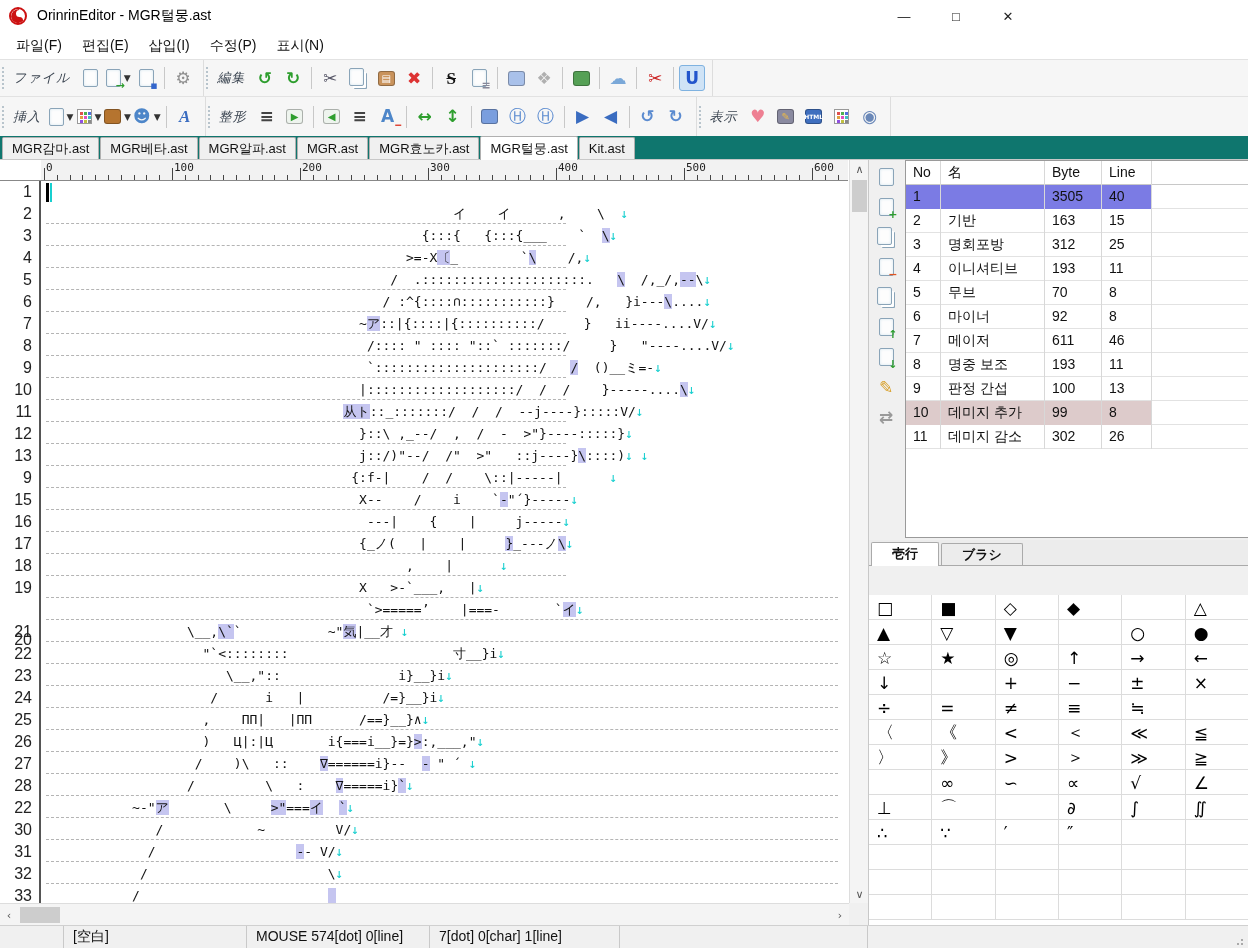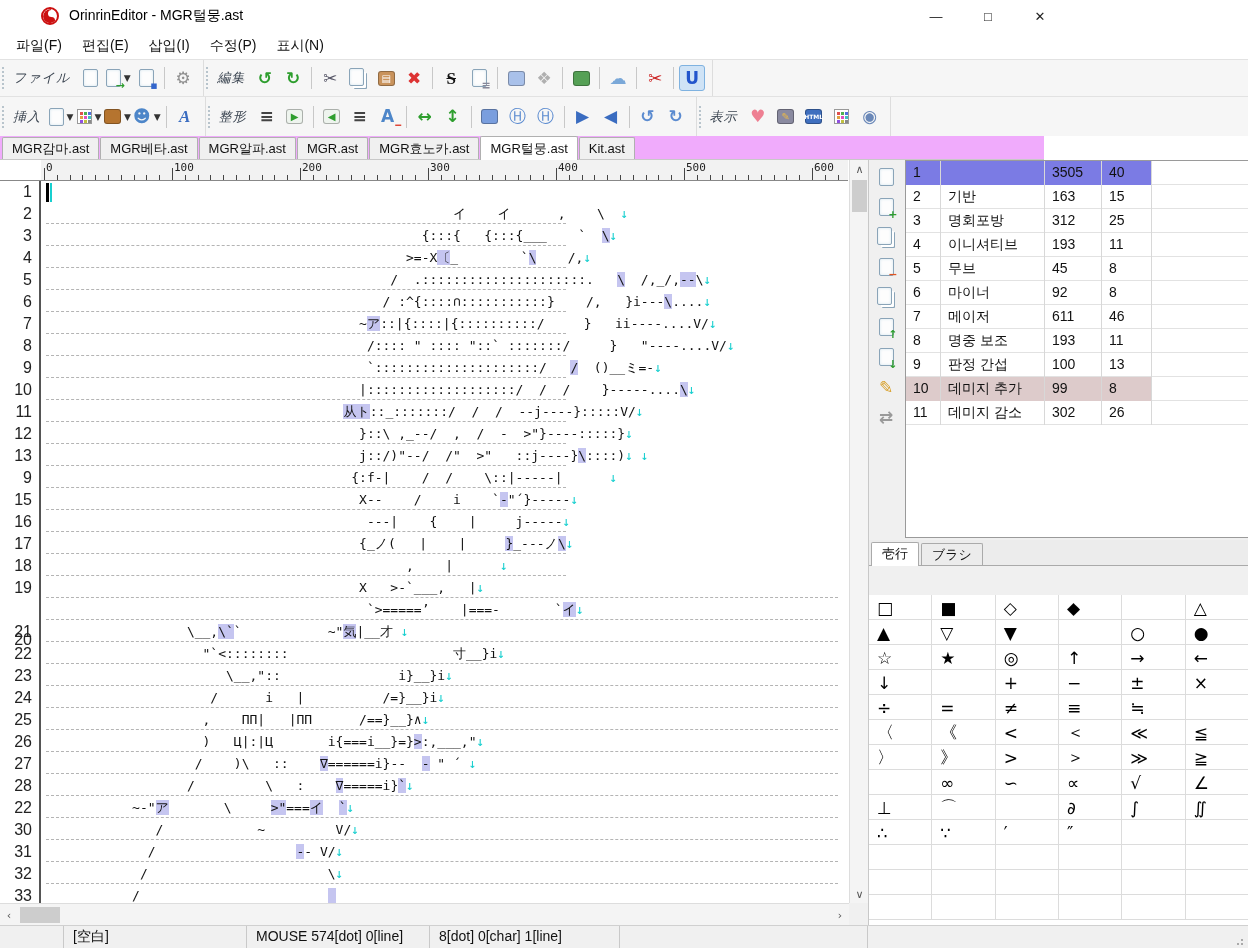--- a/index.html
+++ b/index.html
@@ -1,20 +1,20 @@
 <!DOCTYPE html>
 <html><head>
 <meta charset="utf-8">
 <style>
   * { margin:0; padding:0; box-sizing:border-box; }
   html,body { width:1248px; height:948px; overflow:hidden; }
   body { font-family:"Liberation Sans", sans-serif; background:#fff; position:relative; font-size:13px; color:#111; }
 
   
-  #titlebar { position:absolute; left:0; top:0; width:1034px; height:32px; background:#fff; display:flex; align-items:center;margin-left:32px; }
+  #titlebar { position:absolute; left:0; top:0; width:1034px; height:32px; background:#fff; display:flex; align-items:center; }
   #app-icon { width:18px; height:18px; border-radius:50%; margin-left:9px; background:#fff; border:2px solid #cc1111; position:relative; overflow:hidden; }
   #app-icon:before { content:""; position:absolute; left:0; top:0; width:8px; height:16px; background:#cc1111; border-radius:8px 0 0 8px; }
   #app-icon:after { content:""; position:absolute; left:5px; top:1px; width:7px; height:7px; background:#fff; border-radius:50%; box-shadow:0 7px 0 #cc1111; }
   #title-text { margin-left:10px; font-size:14px; color:#000; }
   #win-controls { margin-left:auto; display:flex; height:32px; }
   .winbtn { width:52px; height:32px; display:flex; align-items:center; justify-content:center; font-size:13px; color:#222; }
 
   
   #menubar { position:absolute; left:0; top:32px; width:1248px; height:27px; background:#fff; display:flex; align-items:center; padding-left:6px; }
   .menu-item { padding:3px 10px; font-size:14px; color:#111; }
@@ -36,21 +36,21 @@
   .pg.dbl { box-shadow:3px 3px 0 -1px #fff, 4px 4px 0 -1px #8aa4b8, inset 0 0 3px #d5e4ee; margin-right:4px; margin-bottom:3px; }
   .pg .ov { position:absolute; right:-5px; bottom:-5px; font-size:11px; font-weight:bold; line-height:1; font-family:"DejaVu Sans",sans-serif; }
   .sqi { width:17px; height:15px; border-radius:3px; border:1px solid rgba(0,0,0,.28); display:flex; align-items:center; justify-content:center; color:#fff; font-size:10px; font-family:"DejaVu Sans",sans-serif; }
   .sqi .lbl { font-size:6px; font-weight:bold; letter-spacing:0; }
   .pal { width:15px; height:15px; background:#fff; border:1px solid #999; position:relative; }
   .pal i { position:absolute; left:2px; top:2px; width:3px; height:3px; background:#e05050;
       box-shadow:4px 0 0 #50b050, 8px 0 0 #5070e0, 0 4px 0 #e0a040, 4px 4px 0 #e050c0, 8px 4px 0 #40c0c0, 0 8px 0 #9050e0, 4px 8px 0 #c0c040, 8px 8px 0 #888; }
   .dd { font-size:9px; color:#333; margin-left:3px; font-family:"DejaVu Sans",sans-serif; }
 
   
-  #tabbar { position:absolute; left:0; top:136px; width:1044px; height:24px; background:#f0abfc; border-bottom:1px solid #c8c8c8; display:flex; align-items:flex-end; padding-left:2px; }
+  #tabbar { position:absolute; left:0; top:136px; width:1248px; height:24px; background:#0f766e; border-bottom:1px solid #c8c8c8; display:flex; align-items:flex-end; padding-left:2px; }
   .doctab { height:22px; line-height:21px; padding:0 9px; font-size:13px; color:#111; background:#f0f0f0; border:1px solid #b0b0b0; border-bottom:none; border-radius:2px 2px 0 0; margin-right:1px; white-space:nowrap; }
   .doctab.active { background:#fff; height:24px; line-height:23px; margin-bottom:-1px; }
 
   
   #editor { position:absolute; left:0; top:160px; width:868px; height:765px; background:#fff; }
   #ruler-corner { position:absolute; left:0; top:0; width:41px; height:21px; background:#fff; border-bottom:1px solid #888; }
   #ruler { position:absolute; left:41px; top:0; width:807px; height:21px; background:#f2f2f2; border-bottom:1px solid #888; overflow:hidden; }
   .tick { position:absolute; bottom:0; width:1px; background:#444; }
   .tick.minor { height:5px; } .tick.major { height:12px; }
   .rlabel { position:absolute; top:1px; font-size:11px; color:#222; font-family:"DejaVu Sans Mono",monospace; }
@@ -79,21 +79,21 @@
   #strip .tbtn { margin:2px 0; }
   #grid-table { position:absolute; left:36px; top:0; width:344px; height:378px; background:#fff; border:1px solid #9a9a9a; overflow:hidden; }
   .trow { display:flex; height:24px; border-bottom:1px solid #e2e2e2; }
   .trow.header { border-bottom:1px solid #c8c8c8; }
   .tcell { height:24px; line-height:23px; padding-left:7px; font-size:14px; color:#111; border-right:1px solid #d8d8d8; overflow:hidden; white-space:nowrap; }
   .c-no{width:35px;} .c-name{width:104px;} .c-byte{width:57px;} .c-line{width:50px;} .c-fill{flex:1; border-right:none;}
   .trow.sel .tcell:not(.c-fill) { background:#7b7be4; }
   .trow.accent .tcell:not(.c-fill) { background:#ddcbcb; }
 
   #pal-tabs { position:absolute; left:0; top:380px; width:380px; height:26px; background:#ececec; border-bottom:1px solid #aaa; display:flex; align-items:flex-end; padding-left:2px; }
-  .ptab { height:22px; line-height:21px; padding:0 10px; font-size:13px; background:#ececec; border:1px solid #aaa; border-bottom:none; border-radius:2px 2px 0 0; margin-right:2px; }
+  .ptab { height:22px; line-height:21px; padding:0 20px; font-size:13px; background:#ececec; border:1px solid #aaa; border-bottom:none; border-radius:2px 2px 0 0; margin-right:2px;font-weight:bold; }
   .ptab.active { background:#fff; height:24px; margin-bottom:-1px; }
   #combo { position:absolute; left:0; top:406px; width:380px; height:29px; background:#f2f2f2; border:1px solid #999; border-bottom:2px solid #777; display:flex; align-items:center; }
   #combo-value { font-size:16px; color:#000; padding-left:6px; letter-spacing:1px; }
   #combo-arrow { margin-left:auto; margin-right:8px; color:#555; font-size:12px; font-family:"DejaVu Sans",sans-serif; }
   #symgrid { position:absolute; left:0; top:435px; width:380px; height:330px; background:#fff; }
   .symrow { display:flex; height:25px; border-bottom:1px solid #dcdcdc; }
   .symcell { width:63.33px; height:25px; border-right:1px solid #dcdcdc; display:flex; align-items:center; justify-content:flex-start; padding-left:8px; font-size:17px; font-family:"DejaVu Sans",sans-serif; color:#000; }
 
   
   #statusbar { position:absolute; left:0; top:925px; width:1248px; height:23px; background:#f0f0f0; border-top:1px solid #d0d0d0; display:flex; }
@@ -462,20 +462,27 @@
       </span><span class="tbtn">
         <span class="pg">
           <span class="ov" style="color: rgb(46, 158, 46);">↓</span>
         </span>
       </span><span class="tbtn">
         <span class="gly" style="color: rgb(217, 160, 42);">✎</span>
       </span><span class="tbtn">
         <span class="gly b" style="color: rgb(154, 154, 154);">⇄</span>
       </span></div>
   <div id="grid-table">
+      <div class="trow header">
+        <div class="tcell c-no">No</div>
+        <div class="tcell c-name">名</div>
+        <div class="tcell c-byte">Byte</div>
+        <div class="tcell c-line">Line</div>
+        <div class="tcell c-fill"></div>
+      </div>
       <div class="trow sel">
         <div class="tcell c-no">1</div>
         <div class="tcell c-name"></div>
         <div class="tcell c-byte">3505</div>
         <div class="tcell c-line">40</div>
         <div class="tcell c-fill"></div>
       </div>
       <div class="trow">
         <div class="tcell c-no">2</div>
         <div class="tcell c-name">기반</div>
@@ -493,21 +500,21 @@
       <div class="trow">
         <div class="tcell c-no">4</div>
         <div class="tcell c-name">이니셔티브</div>
         <div class="tcell c-byte">193</div>
         <div class="tcell c-line">11</div>
         <div class="tcell c-fill"></div>
       </div>
       <div class="trow">
         <div class="tcell c-no">5</div>
         <div class="tcell c-name">무브</div>
-        <div class="tcell c-byte">45</div>
+        <div class="tcell c-byte">70</div>
         <div class="tcell c-line">8</div>
         <div class="tcell c-fill"></div>
       </div>
       <div class="trow">
         <div class="tcell c-no">6</div>
         <div class="tcell c-name">마이너</div>
         <div class="tcell c-byte">92</div>
         <div class="tcell c-line">8</div>
         <div class="tcell c-fill"></div>
       </div>
@@ -657,15 +664,15 @@
         <div class="symcell"></div>
       </div>
     </div>
 </div>
 
 <div id="statusbar">
     <div id="grip-dots"></div>
     <div class="scell" style="width: 64px;"></div>
     <div class="scell" style="width: 183px;">[空白]</div>
     <div class="scell" style="width: 183px;">MOUSE 574[dot] 0[line]</div>
-    <div class="scell" style="width: 190px;">8[dot] 0[char] 1[line]</div>
+    <div class="scell" style="width: 190px;">7[dot] 0[char] 1[line]</div>
     <div class="scell" style="width: 248px;"></div>
   </div>
 
 </body></html>

